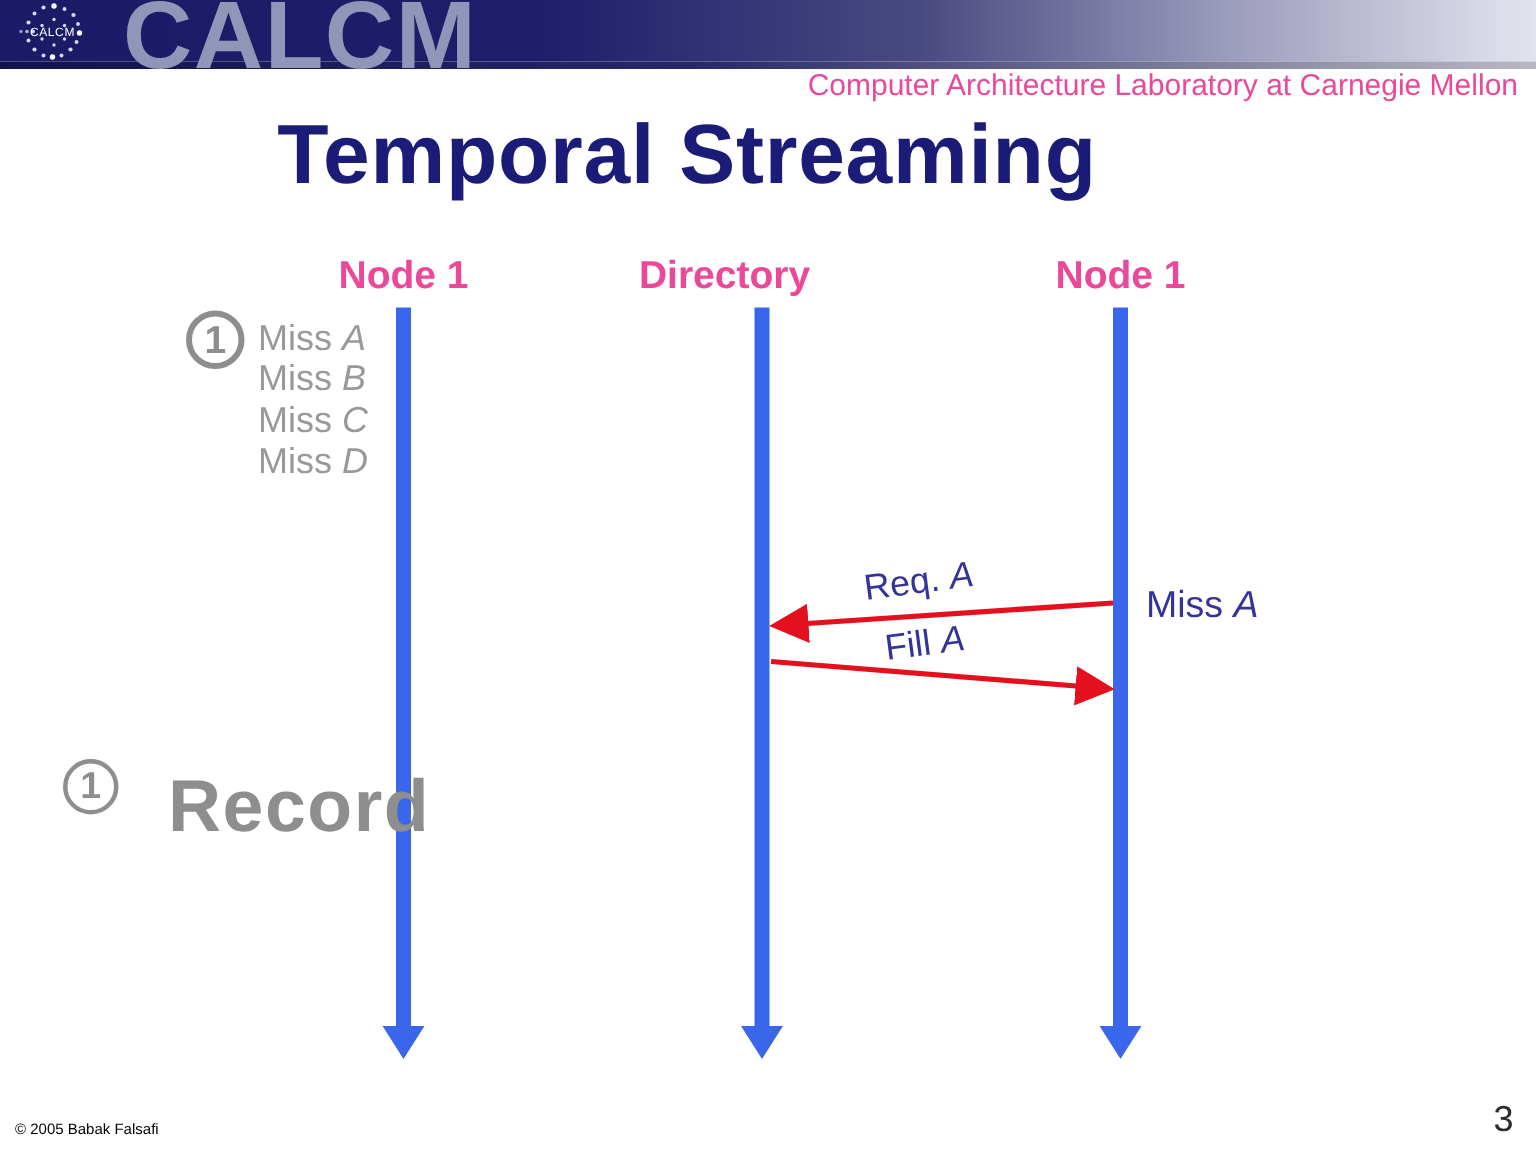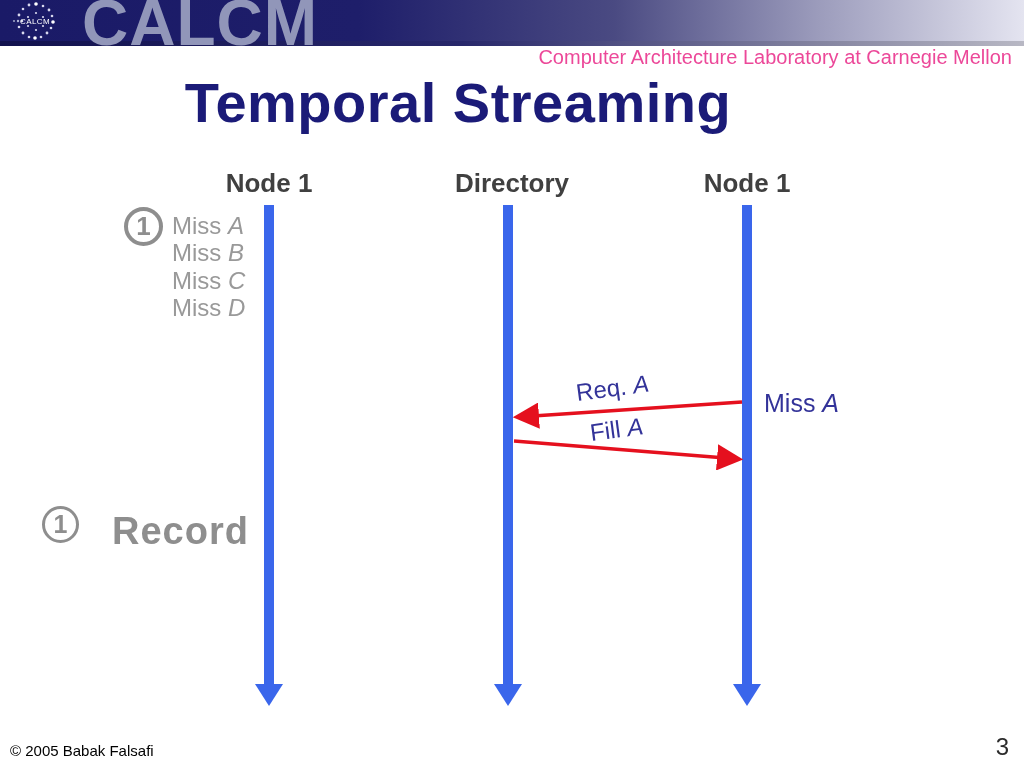--- a/index.html
+++ b/index.html
@@ -35,21 +35,21 @@
   .slide-title{
     position:absolute;left:0;top:70px;width:916px;
     text-align:center;
     font-size:56px;font-weight:bold;letter-spacing:.5px;
     color:#1b1b78;margin:0;
   }
 
   
   .col-label{
     position:absolute;top:168px;transform:translateX(-50%);
-    font-size:26px;font-weight:bold;color:#404040;white-space:nowrap;
+    font-size:26px;font-weight:bold;color:#ec4899;white-space:nowrap;
   }
   .timeline{
     position:absolute;top:205px;width:10px;height:479px;
     background:#3a66eb;
   }
   .timeline::after{
     content:"";position:absolute;left:-9px;top:479px;
     border-left:14px solid transparent;border-right:14px solid transparent;
     border-top:22px solid #3a66eb;
   }
@@ -64,40 +64,40 @@
   .badge-record{left:42px;top:506px;width:37px;height:37px;border-width:3px;font-size:25px;}
 
   .miss-list{
     position:absolute;left:172px;top:212px;
     font-size:24px;line-height:27.4px;color:#999999;white-space:nowrap;
   }
   .miss-list i, .msg-label i, .miss-a i{font-style:italic;}
 
   .record-label{
     position:absolute;left:112px;top:510px;
-    font-size:38px;font-weight:bold;letter-spacing:1px;color:#8e8e8e;
+    font-size:49px;font-weight:bold;letter-spacing:1px;color:#8e8e8e;
   }
 
   .arrow-layer{position:absolute;left:0;top:0;width:1024px;height:768px;pointer-events:none;}
 
   .msg-label{
     position:absolute;color:#333399;font-size:24px;white-space:nowrap;
     transform:rotate(-7.5deg);transform-origin:left bottom;
   }
   .req-label{left:578px;top:379px;}
   .fill-label{left:592px;top:419px;}
   .miss-a{
     position:absolute;left:764px;top:389px;
     color:#333399;font-size:25px;white-space:nowrap;
   }
 
   
   .footer-copyright{
     position:absolute;left:10px;bottom:9px;
-    font-size:15px;color:#000000;
+    font-size:10px;color:#000000;
   }
   .footer-page{
     position:absolute;right:14px;bottom:7px;
     font-size:24px;color:#2b2b2b;letter-spacing:1px;
   }
 </style>
 </head>
 <body>
 
 <div class="slide">
@@ -135,21 +135,21 @@
     <text x="23" y="24" text-anchor="middle" font-size="8" fill="#ffffff" font-family="Liberation Sans, sans-serif" letter-spacing="0.4">CALCM</text>
   </svg>
 
   <div class="big-calcm">CALCM</div>
 
   <div class="header-lab">Computer Architecture Laboratory at Carnegie Mellon</div>
 
   <h1 class="slide-title">Temporal Streaming</h1>
 
   <div class="col-label" style="left:269px">Node 1</div>
-  <div class="col-label" style="left:512px">Directory</div>
+  <div class="col-label" style="left:483px">Directory</div>
   <div class="col-label" style="left:747px">Node 1</div>
 
   <div class="timeline" style="left:264px"></div>
   <div class="timeline" style="left:503px"></div>
   <div class="timeline" style="left:742px"></div>
 
   <div class="badge badge-1">1</div>
   <div class="miss-list">
     <div><span>Miss</span>&nbsp;<i>A</i></div>
     <div><span>Miss</span>&nbsp;<i>B</i></div>

